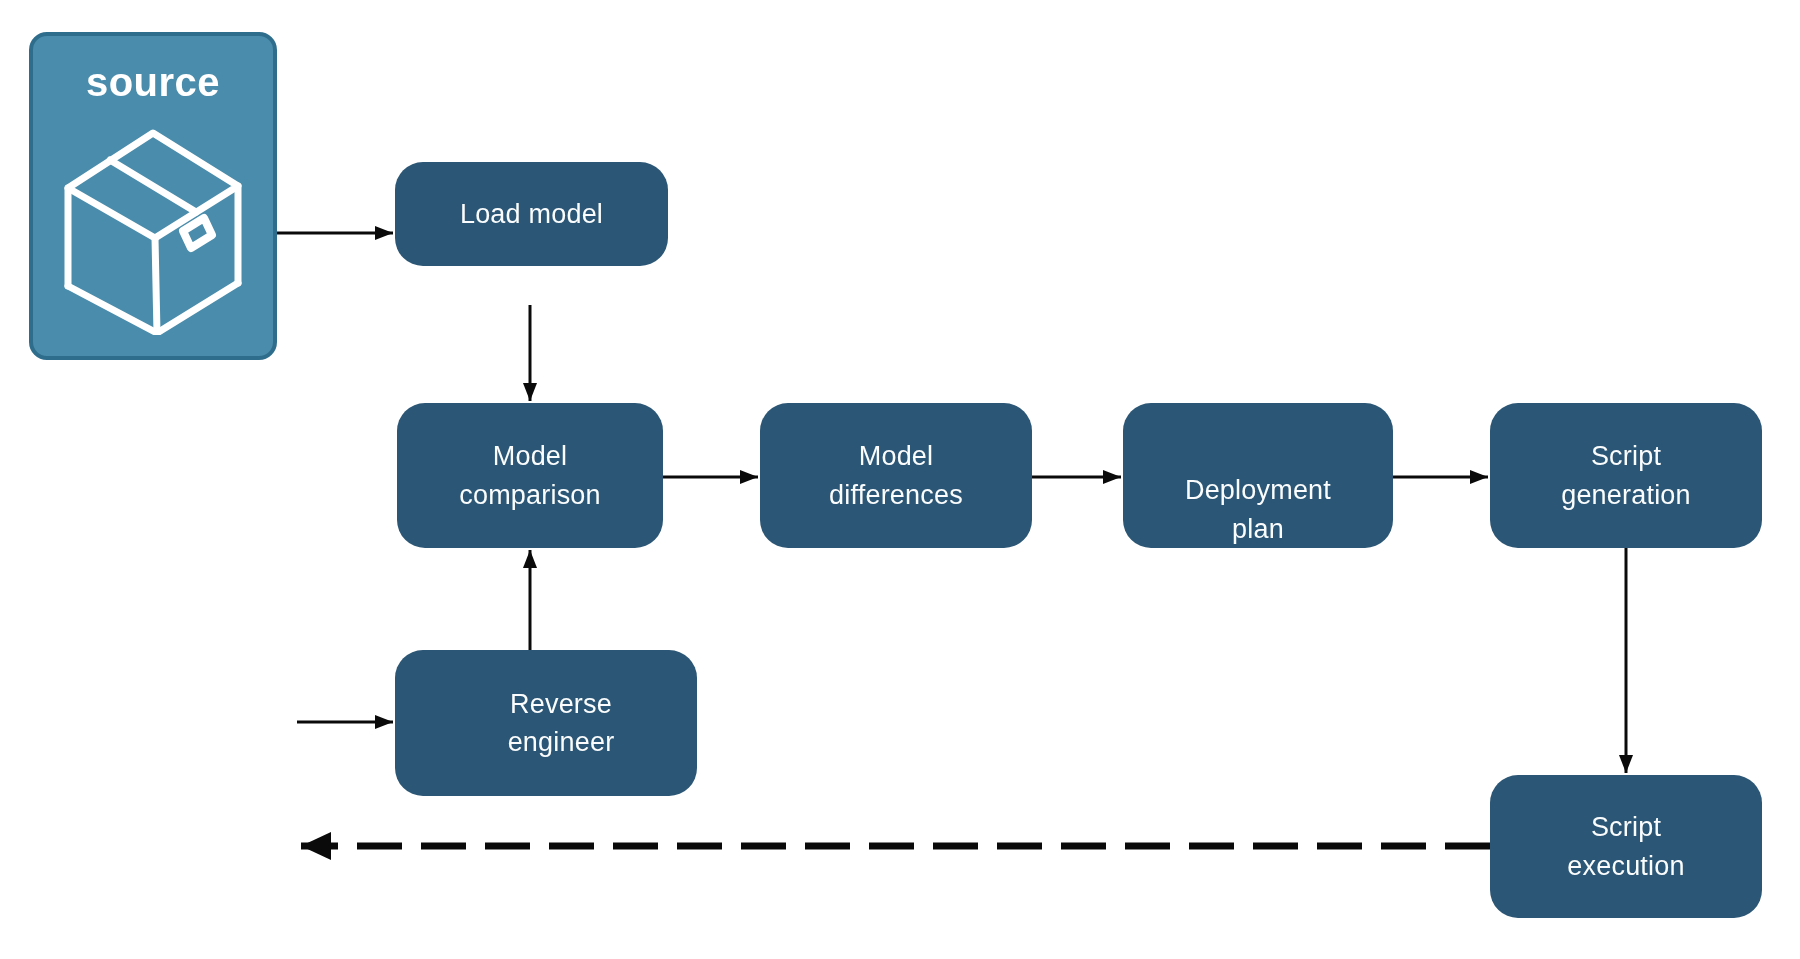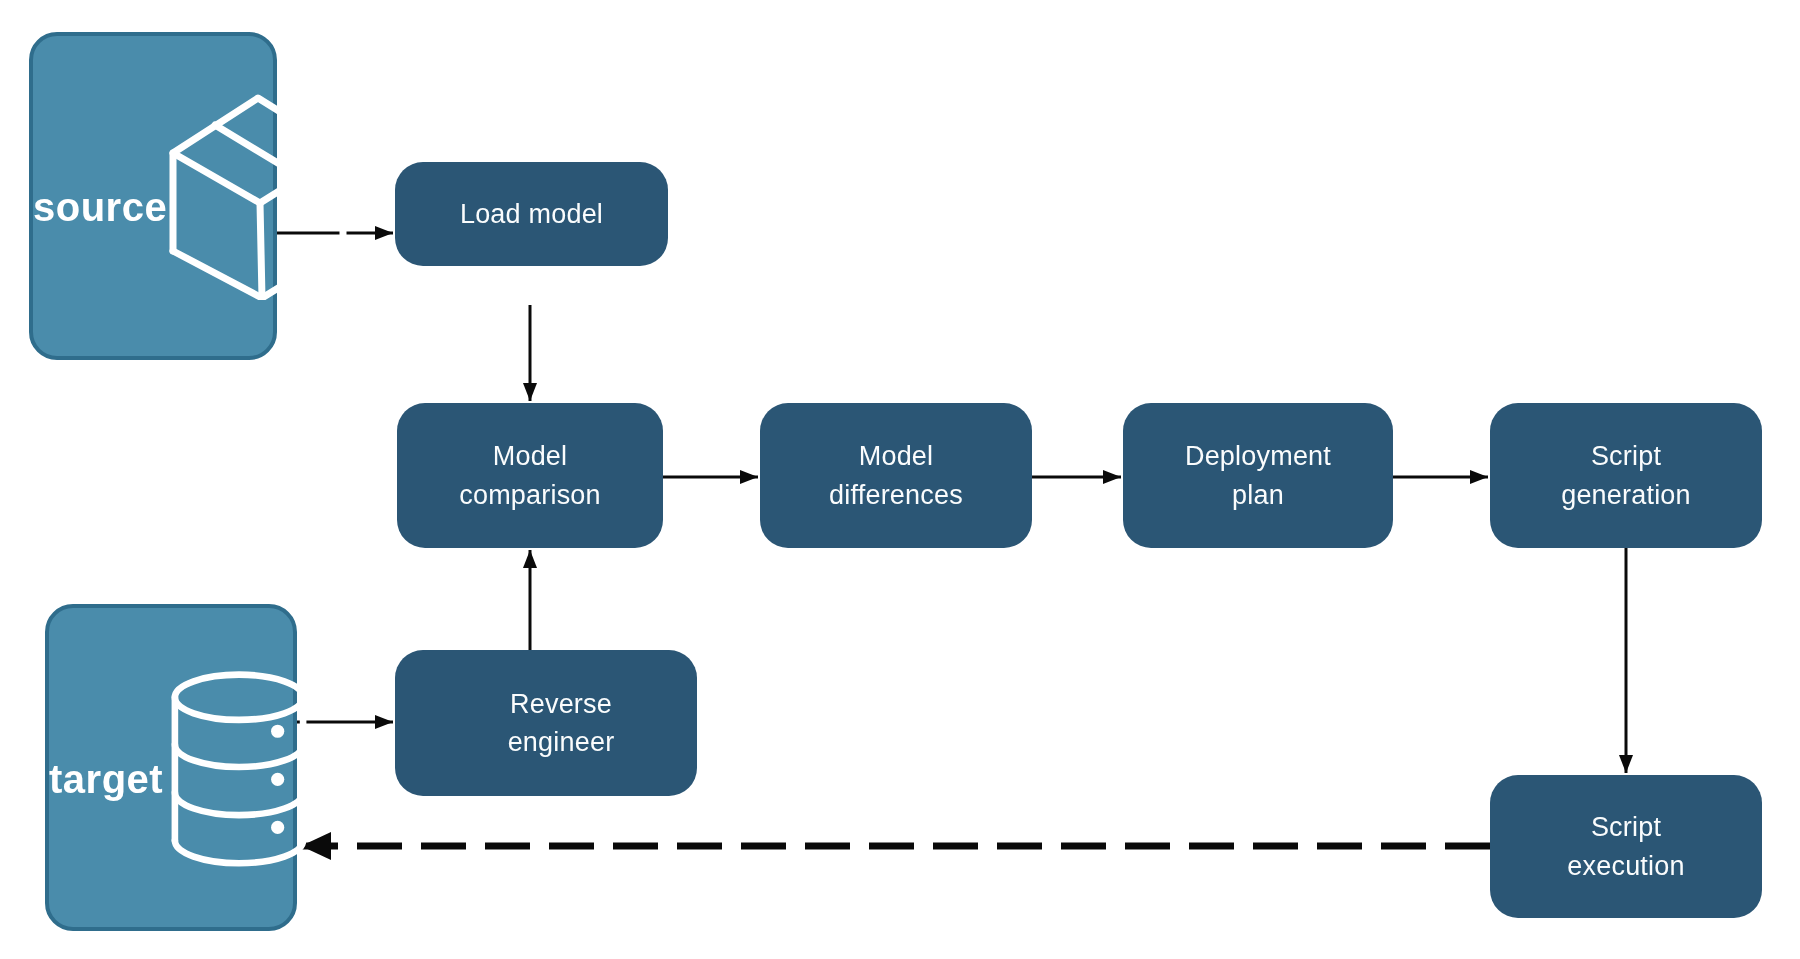--- a/index.html
+++ b/index.html
@@ -35,23 +35,24 @@
     font-size: 27px;
     line-height: 1.42;
     letter-spacing: 0.2px;
   }
   .node span { white-space: pre-line; }
   
   .endpoint {
     position: absolute;
     background: #4A8CAB;
     border: 4px solid #2F6D8C;
-    border-radius: 28px;
+    border-radius: 18px;
     box-sizing: border-box;
     display: flex;
+    flex-direction: column;
     align-items: center;
   }
   .endpoint .ep-label {
     margin-top: 22px;
     color: #ffffff;
     font-size: 40px;
     font-weight: bold;
     line-height: 1.2;
     letter-spacing: 0.5px;
   }
@@ -61,21 +62,21 @@
     align-items: center;
     justify-content: center;
     width: 100%;
   }
   #source-box { left: 29px;  top: 32px;  width: 248px; height: 328px; }
   #target-box { left: 45px;  top: 604px; width: 252px; height: 327px; }
 
   #load-model        { left: 395px;  top: 162px; width: 273px; height: 104px; }
   #model-comparison  { left: 397px;  top: 403px; width: 266px; height: 145px; }
   #model-differences { left: 760px;  top: 403px; width: 272px; height: 145px; }
-  #deployment-plan   { left: 1123px; top: 403px; width: 270px; height: 145px; }
+  #deployment-plan   { left: 1123px; top: 403px; width: 270px; height: 145px; align-items: flex-end; }
   #script-generation { left: 1490px; top: 403px; width: 272px; height: 145px; }
   #reverse-engineer  { left: 395px;  top: 650px; width: 272px; height: 146px; padding-left: 30px; }
   #script-execution  { left: 1490px; top: 775px; width: 272px; height: 143px; }
 
   .arrow-line {
     stroke: #0a0a0a;
     stroke-width: 3;
     fill: none;
   }
   .arrow-line.dashed {
@@ -129,40 +130,20 @@
           <line x1="93" y1="110" x2="95" y2="205"></line>
 
           <polyline points="6,158 95,205 176,155"></polyline>
 
           <polygon points="121,103 142,90 150,107 129,120" stroke-width="8"></polygon>
         </g>
       </svg>
     </div>
   </div>
 
-  <div class="endpoint" id="target-box">
-    <div class="ep-label">target</div>
-    <div class="ep-icon-wrap">
-      <svg width="152" height="198" viewBox="0 0 160 210" xmlns="http://www.w3.org/2000/svg">
-        <g class="icon-stroke" stroke-width="7">
-          <ellipse cx="80" cy="30" rx="68" ry="24"></ellipse>
-          <line x1="12" y1="30" x2="12" y2="182"></line>
-          <line x1="148" y1="30" x2="148" y2="182"></line>
-          <path d="M12,80  A68,24 0 0 0 148,80"></path>
-          <path d="M12,131 A68,24 0 0 0 148,131"></path>
-          <path d="M12,182 A68,24 0 0 0 148,182"></path>
-        </g>
-        <g fill="#ffffff" stroke="none">
-          <circle cx="121" cy="66" r="7"></circle>
-          <circle cx="121" cy="117" r="7"></circle>
-          <circle cx="121" cy="168" r="7"></circle>
-        </g>
-      </svg>
-    </div>
-  </div>
 
   <div class="node" id="load-model">
     <span>Load model</span>
   </div>
   <div class="node" id="model-comparison">
     <span>Model
 comparison</span>
   </div>
   <div class="node" id="model-differences">
     <span>Model

